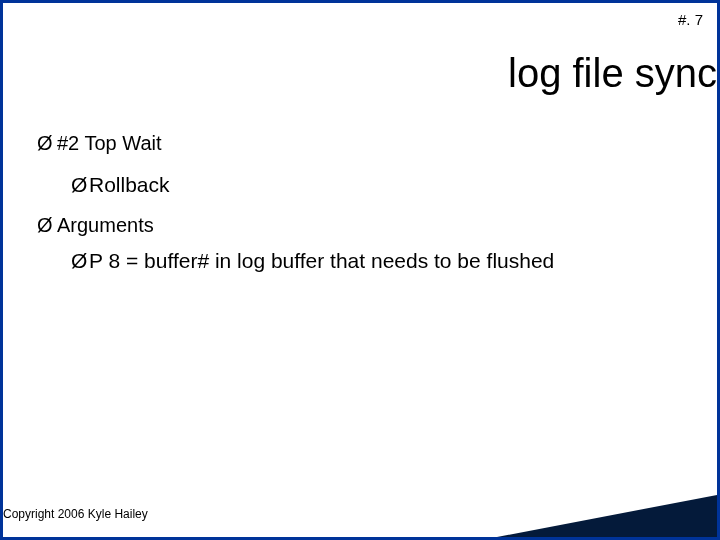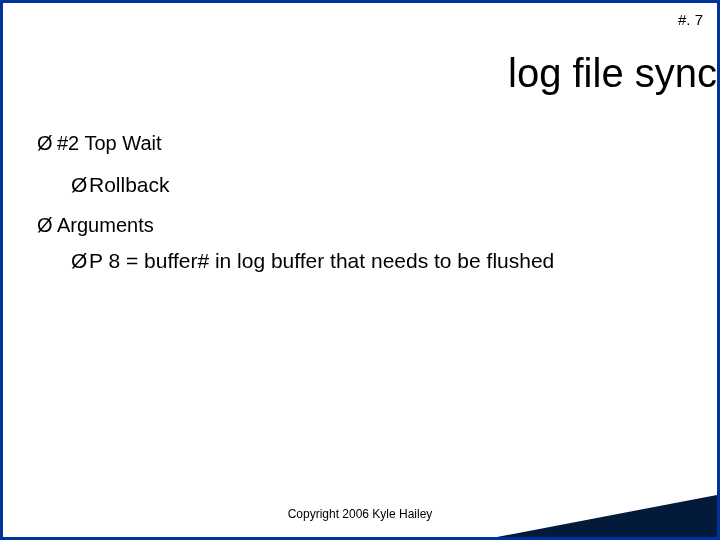--- a/index.html
+++ b/index.html
@@ -46,21 +46,20 @@
   .bullet {
     display: inline-block;
     width: 20px;
   }
   .lvl2 .bullet { width: 18px; }
   .footer {
     position: absolute;
     bottom: 16px;
     left: 0;
     width: 100%;
-    text-align: center;
     font-size: 12px;
     color: #000;
   }
   .corner {
     position: absolute;
     right: 0;
     bottom: 0;
     width: 0;
     height: 0;
     border-style: solid;

